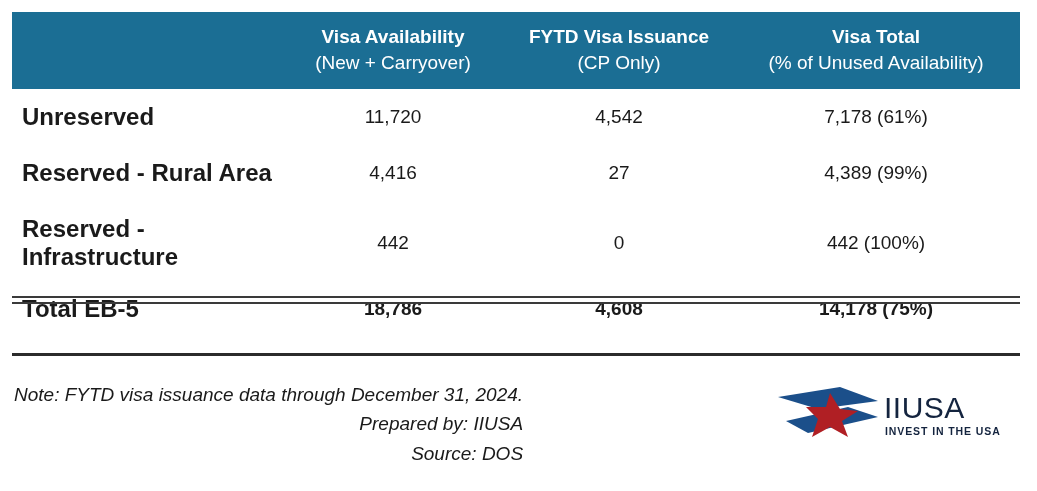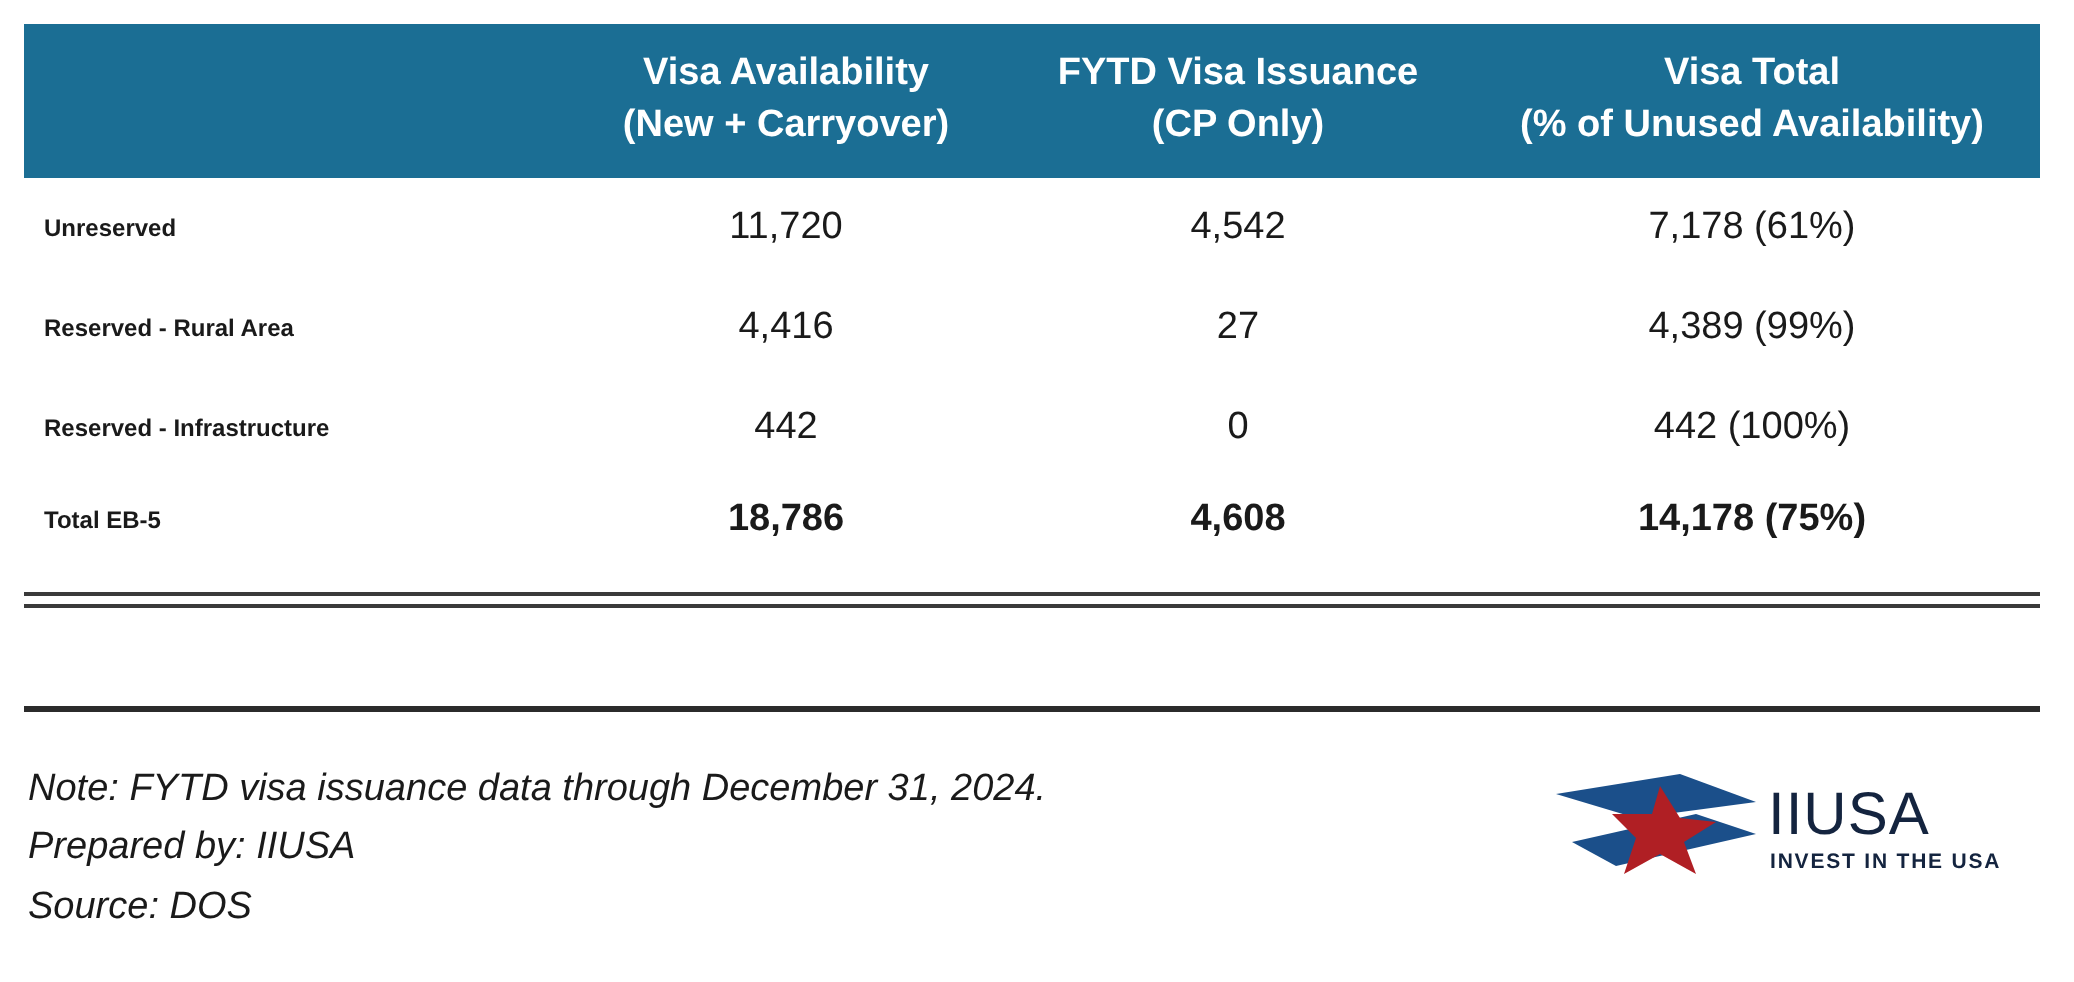--- a/index.html
+++ b/index.html
@@ -48,36 +48,36 @@
     text-align: center;
     vertical-align: middle;
     border: none;
   }
   thead th.blank {
     background: #1b6e94;
   }
   thead th .sub {
     display: block;
     font-size: 19px;
-    font-weight: bold;
+    font-weight: normal;
   }
 
   tbody td {
     font-size: 19px;
     padding: 14px 6px;
     text-align: center;
     vertical-align: middle;
     background: #ffffff;
     border: none;
   }
   tbody td.label {
     text-align: left;
     padding-left: 10px;
     font-weight: bold;
-    font-size: 12px;
+    font-size: 24px;
   }
   tbody tr.total td {
     font-weight: bold;
     padding-top: 10px;
     padding-bottom: 10px;
   }
   tbody tr.total td.label {
     font-weight: bold;
   }
 
@@ -99,20 +99,21 @@
 
   
   .notes {
     position: absolute;
     left: 14px;
     top: 380px;
     font-style: italic;
     font-size: 19px;
     line-height: 1.55;
     color: #1a1a1a;
+    text-align: right;
   }
   .notes div { white-space: nowrap; }
 
   
   .logo {
     position: absolute;
     left: 778px;
     top: 385px;
     width: 228px;
     height: 60px;

